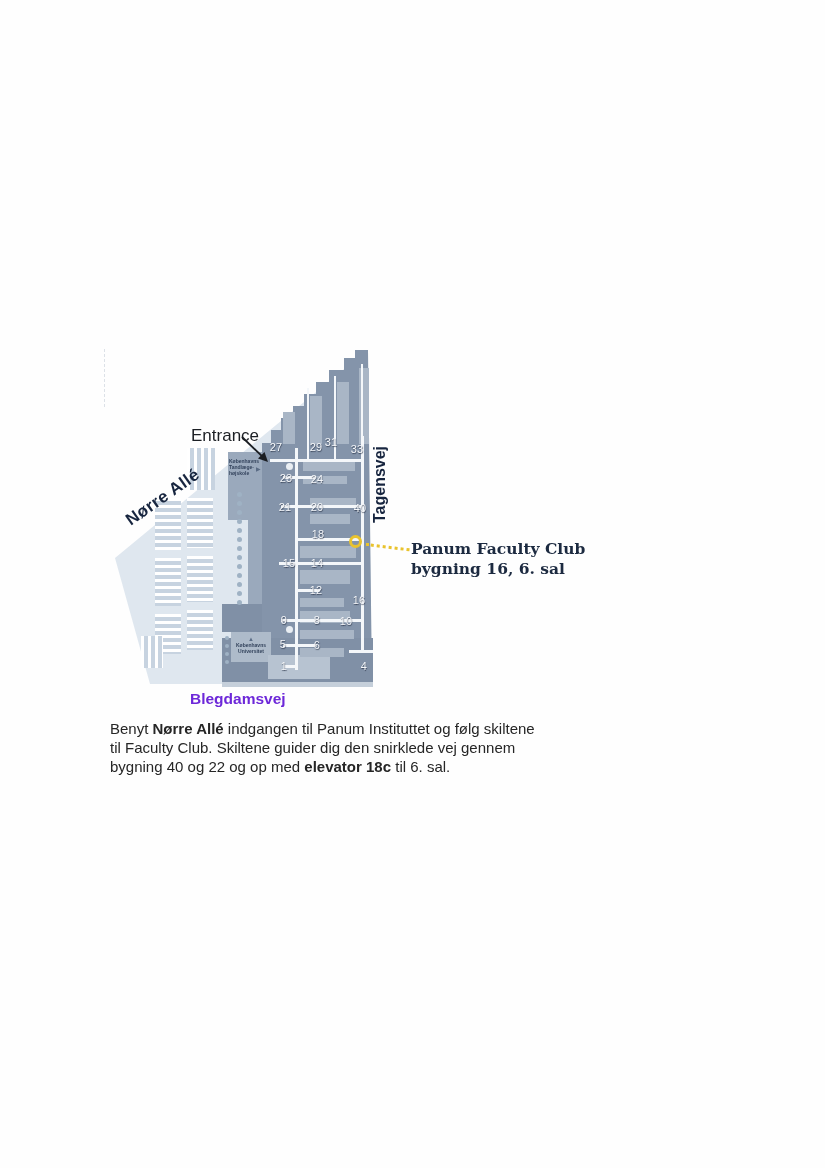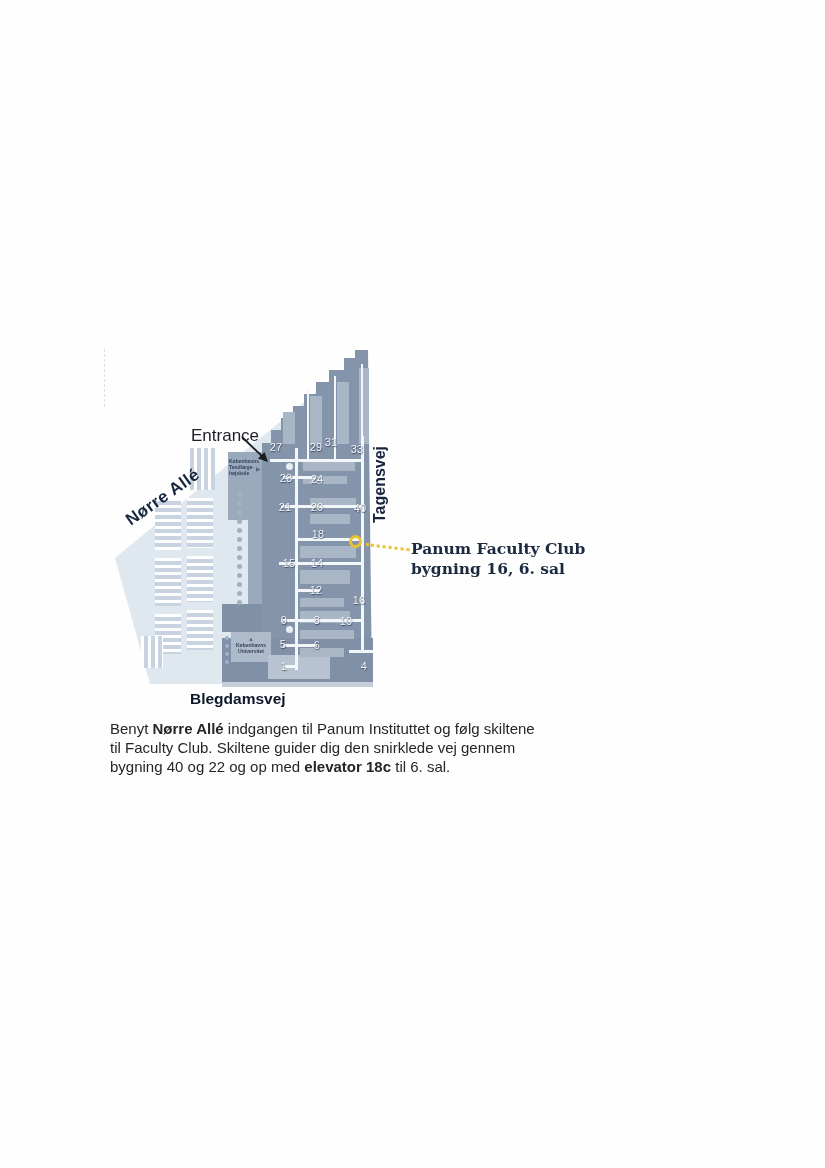--- a/index.html
+++ b/index.html
@@ -53,21 +53,21 @@
 
   
   .entrance-label { left:191px; top:426px; font-size:17px; color:#1c1f24; }
   .entrance-arrow { left:239px; top:431px; }
 
   .street { font-weight:bold; color:#17253f; }
   .norre-alle { left:128px; top:512px; font-size:17px; letter-spacing:.5px;
     transform:rotate(-35deg); transform-origin:0 50%; white-space:nowrap; }
   .tagensvej { left:371px; top:435px; height:88px; font-size:16px;
     writing-mode:vertical-rl; transform:rotate(180deg); white-space:nowrap; }
-  .blegdamsvej { left:190px; top:690px; font-size:15.5px; font-weight:bold; color:#0f172a; }
+  .blegdamsvej { left:190px; top:690px; font-size:15.5px; font-weight:bold; color:#6d28d9; }
 
   .dotted-leader { left:366px; top:543px; width:44px; height:0;
     border-top:3px dotted #e9c32e; transform:rotate(7deg); transform-origin:0 0; }
   .annotation { left:411px; top:539px; font-family:"DejaVu Serif", serif;
     font-weight:bold; font-size:15.5px; line-height:19.5px; color:#1c2a40; }
 
   .body-text { left:110px; top:719px; width:436px; font-size:15px;
     line-height:19px; color:#262626; }
   .body-text b { font-weight:bold; }
 

